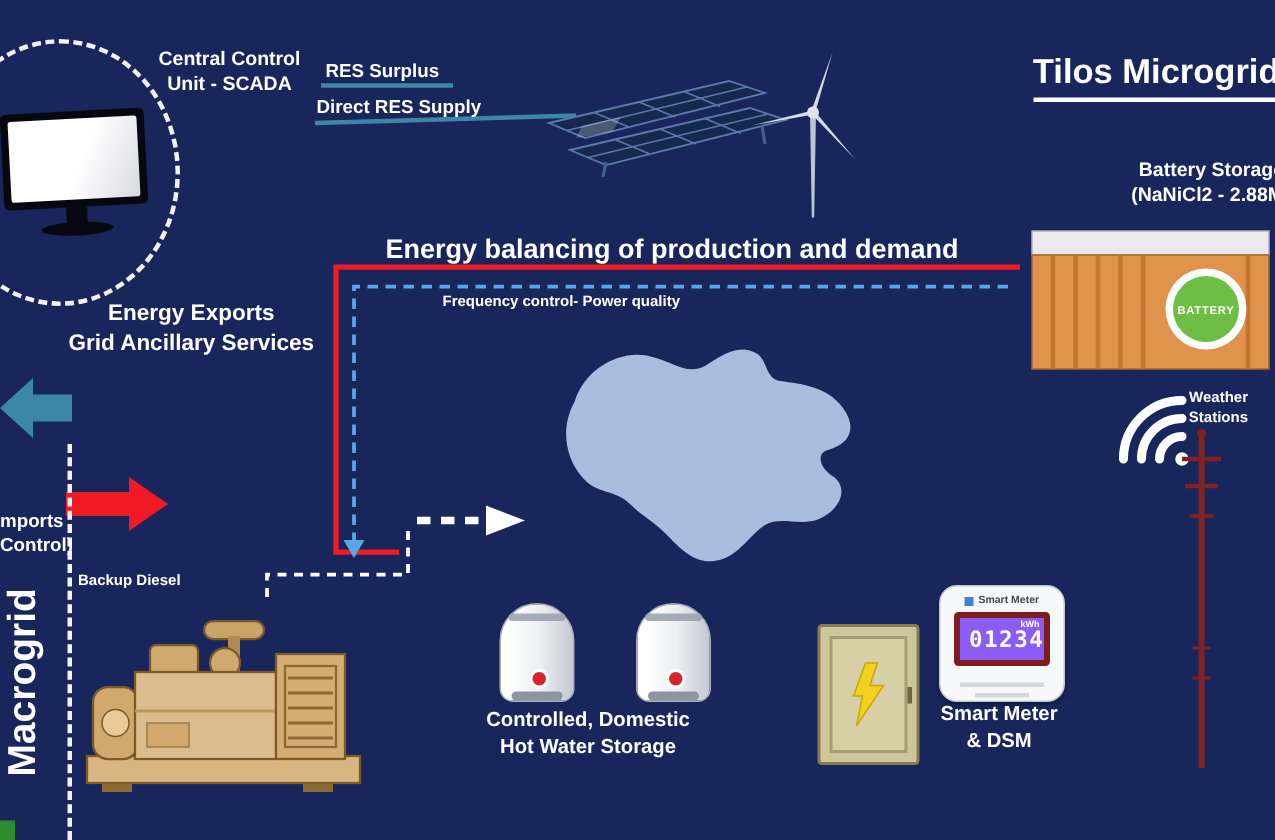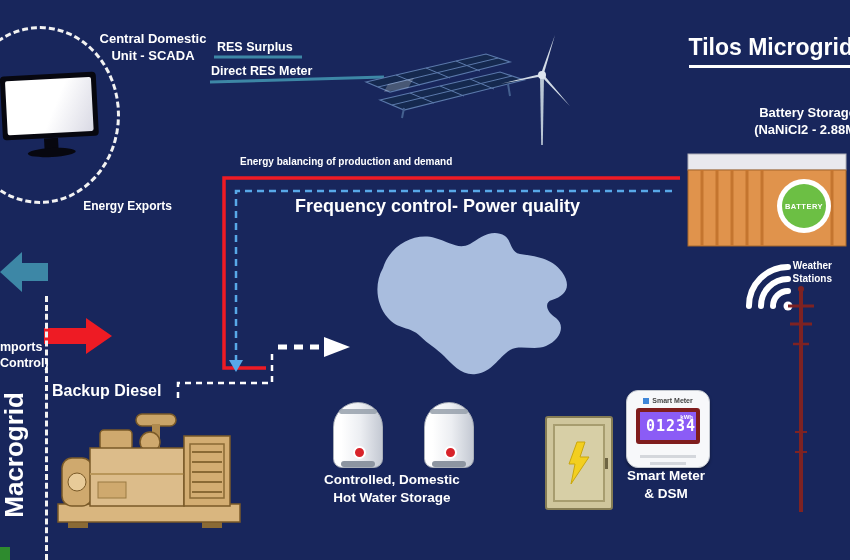--- a/index.html
+++ b/index.html
@@ -193,47 +193,48 @@
   <div class="dashed-vline"></div>
 
   <div class="monitor">
     <div class="bezel"></div>
     <div class="screen"></div>
     <div class="neck"></div>
     <div class="stand"></div>
   </div>
 
   <div class="txt center" style="left:98px; top:31px; width:110px; font-size:13px;">
-    <div>Central Domestic</div>
+    <div>Central Control</div>
     <div>Unit - SCADA</div>
   </div>
 
   <div class="txt" style="left:217px; top:39px; font-size:12.5px;">RES Surplus</div>
-  <div class="txt" style="left:211px; top:63px; font-size:12.5px;">Direct RES Meter</div>
+  <div class="txt" style="left:211px; top:63px; font-size:12.5px;">Direct RES Supply</div>
 
   <div class="txt title">Tilos Microgrid</div>
 
   <div class="txt right" style="right:-6px; top:105px; font-size:13px;">
     <div>Battery Storage</div>
     <div>(NaNiCl2 - 2.88M</div>
   </div>
 
-  <div class="txt" style="left:240px; top:155px; font-size:10px;">Energy balancing of production and demand</div>
-  <div class="txt" style="left:295px; top:195px; font-size:18px;">Frequency control- Power quality</div>
-
-  <div class="txt center" style="left:45px; top:199px; width:165px; font-size:12px;">
+  <div class="txt" style="left:257px; top:155px; font-size:18px;">Energy balancing of production and demand</div>
+  <div class="txt" style="left:295px; top:195px; font-size:10px;">Frequency control- Power quality</div>
+
+  <div class="txt center" style="left:45px; top:199px; width:165px; font-size:15px;">
     <div>Energy  Exports</div>
+    <div>Grid Ancillary Services</div>
   </div>
 
   <div class="txt" style="left:0px; top:339px; font-size:12.5px;">
     <div>mports</div>
     <div>Control)</div>
   </div>
 
-  <div class="txt" style="left:52px; top:381px; font-size:16px;">Backup Diesel</div>
+  <div class="txt" style="left:52px; top:381px; font-size:10px;">Backup Diesel</div>
 
   <div class="txt center" style="left:-55px; top:438px; width:140px; font-size:26px; transform:rotate(-90deg);">Macrogrid</div>
 
   <div class="txt center" style="left:297px; top:471px; width:190px; font-size:13.5px;">
     <div>Controlled, Domestic</div>
     <div>Hot Water Storage</div>
   </div>
 
   <div class="txt center" style="left:618px; top:467px; width:96px; font-size:13.5px;">
     <div>Smart Meter</div>

